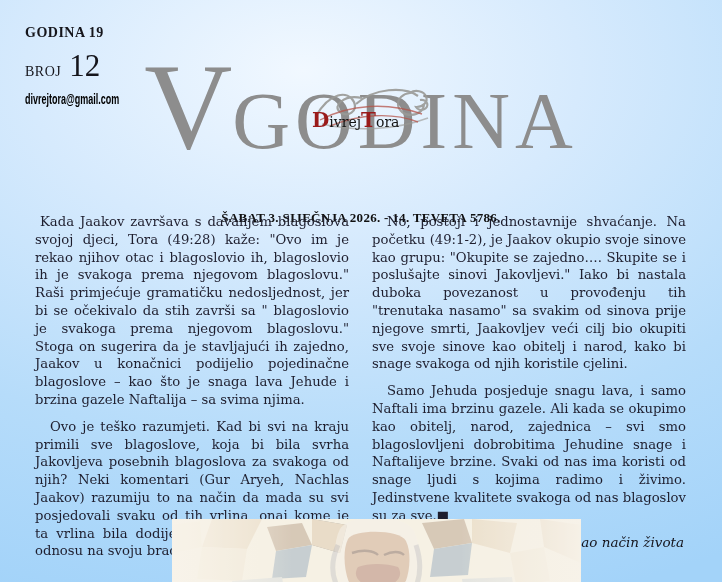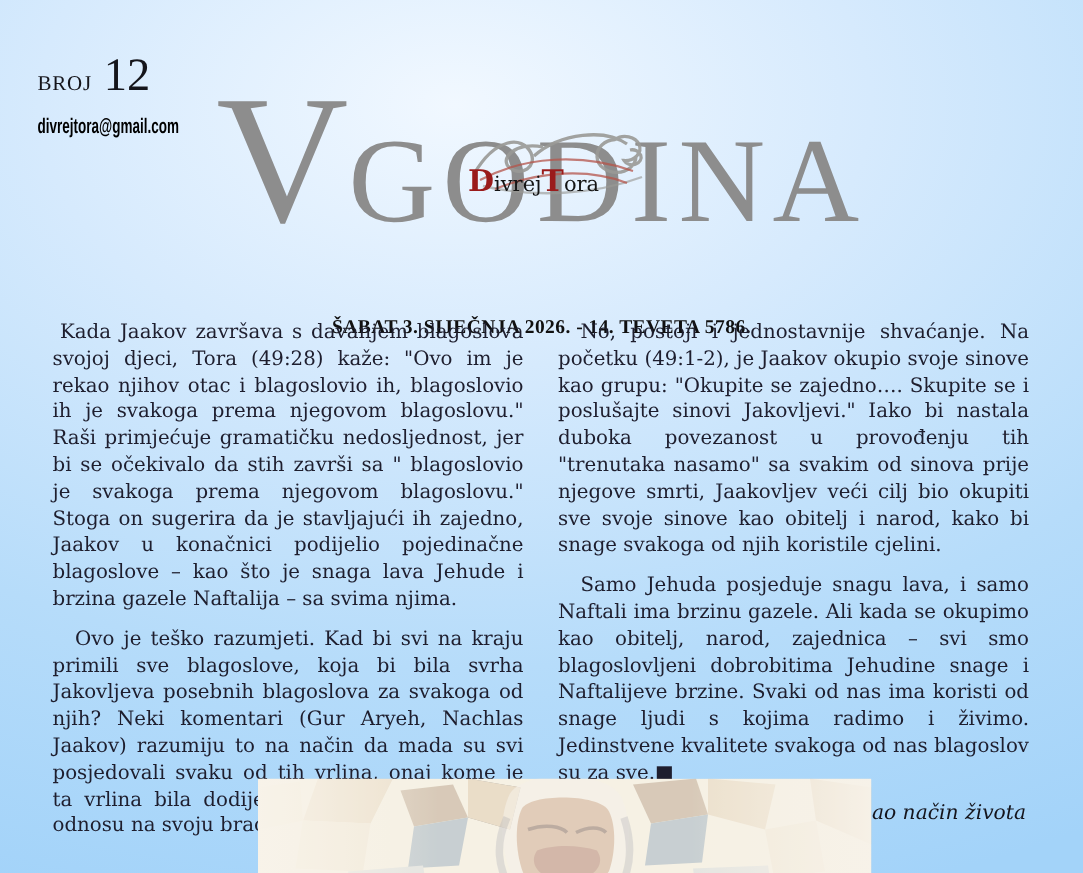--- a/index.html
+++ b/index.html
@@ -75,20 +75,21 @@
     margin:0;overflow:hidden;
   }
   .artwork svg{display:block;}
 </style>
 </head>
 <body>
 
 <div class="page">
 
   <div class="issue-block">
+    <div class="godina">GODINA 19</div>
     <div class="broj-line">
       <span class="broj-word">BROJ</span>
       <span class="broj-num">12</span>
     </div>
     <div class="email">divrejtora@gmail.com</div>
   </div>
 
 
   <div class="vajehi"><span class="initial">V</span><span class="rest">GODINA</span></div>
 

